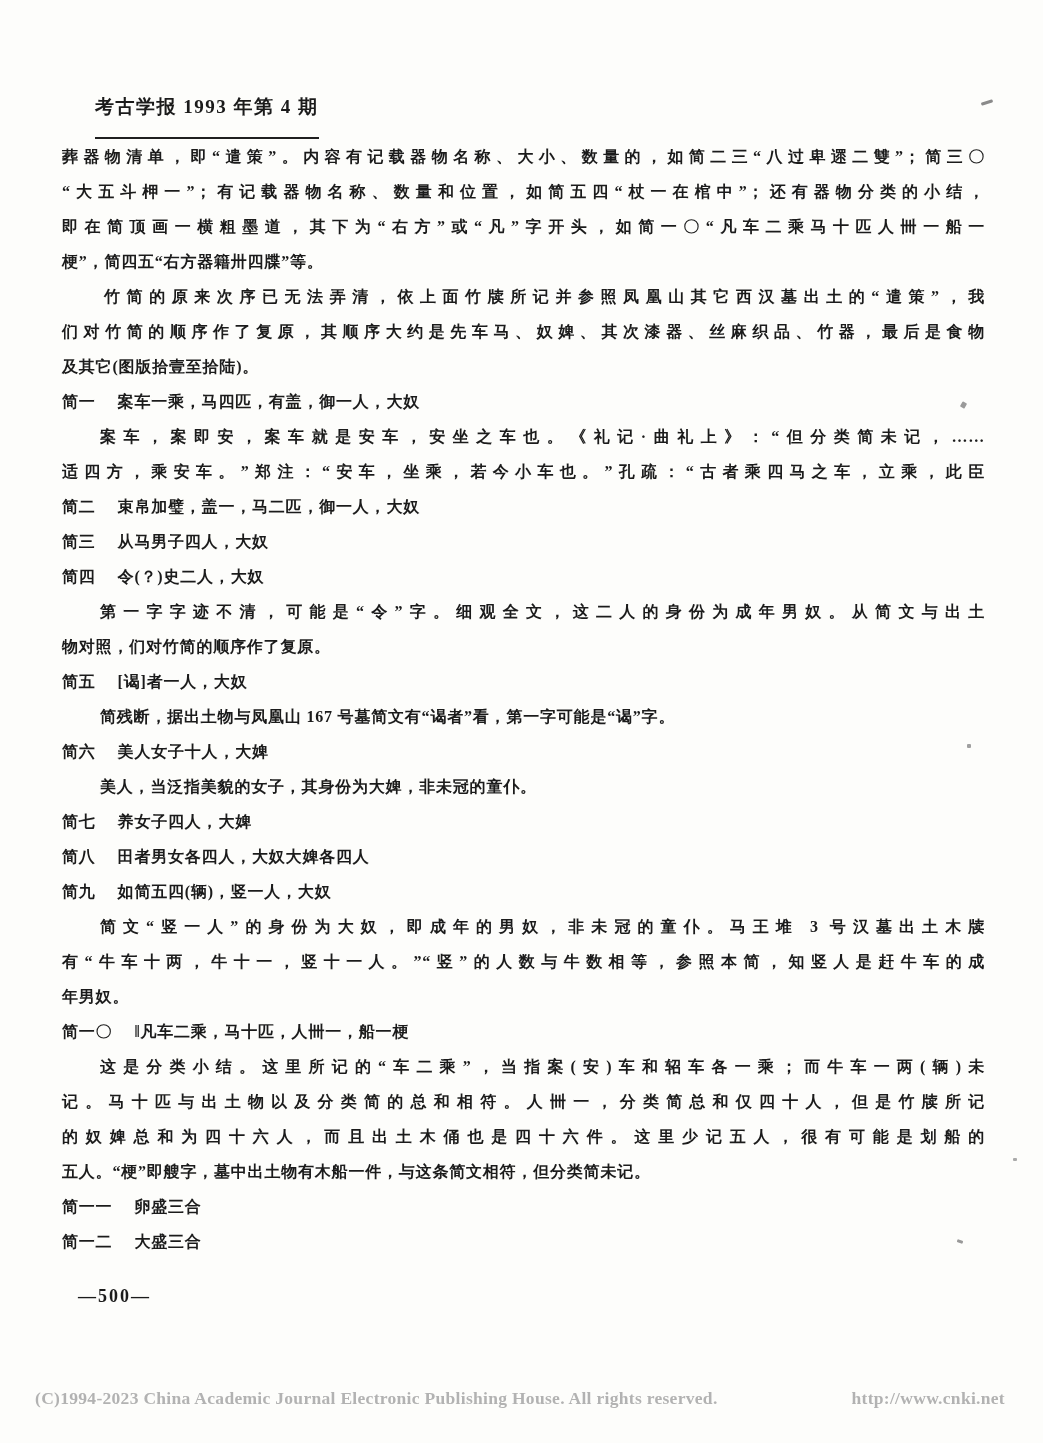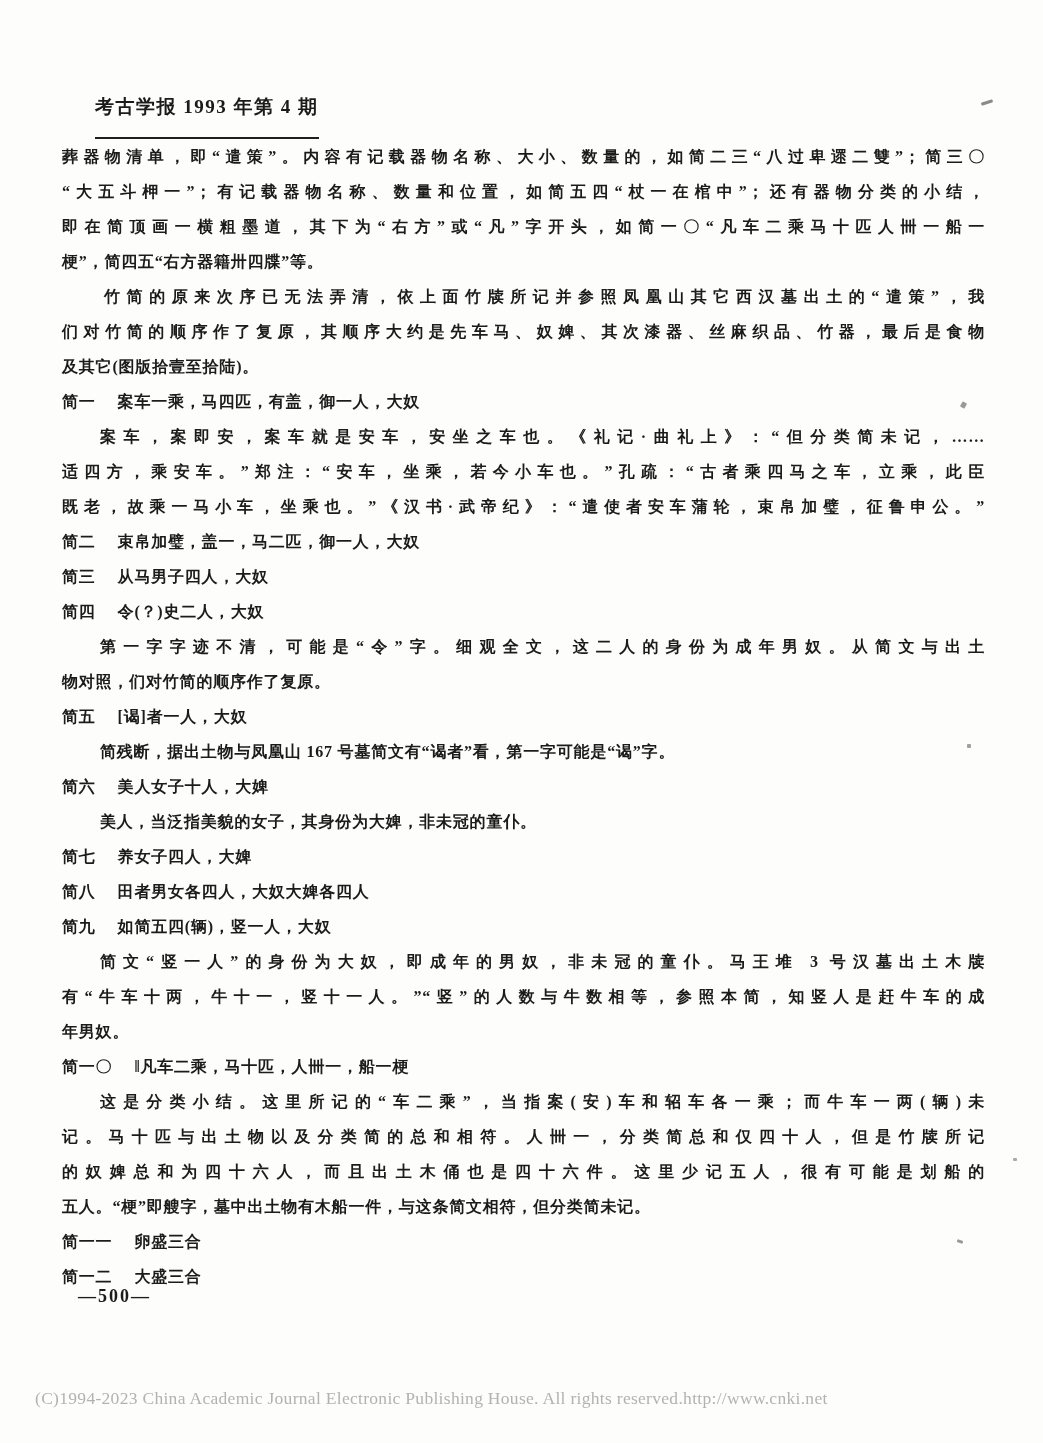--- a/index.html
+++ b/index.html
@@ -29,23 +29,23 @@
   .line.j{white-space:normal;text-align:justify;text-align-last:justify;}
   .line.para{text-indent:42px;}
   .line.note{text-indent:38px;}
   .line.entry .lbl{margin-right:22px;}
   .page-number{
     position:absolute;top:1286px;left:78px;
     font-size:18px;font-weight:700;letter-spacing:2px;
   }
   .footer{
     position:absolute;top:1388px;left:35px;width:970px;
-    display:flex;justify-content:flex-start;align-items:baseline;
+    display:flex;justify-content:space-between;align-items:baseline;
     color:#b2b2b2;font-size:17.5px;letter-spacing:0.3px;
-    font-weight:400;white-space:nowrap;
+    font-weight:700;white-space:nowrap;
   }
   
   .speck{position:absolute;background:#8a8a8a;border-radius:1px;}
   .speck.s1{top:101px;left:981px;width:12px;height:3px;transform:rotate(-18deg);}
   .speck.s2{top:402px;left:961px;width:5px;height:6px;transform:rotate(30deg);background:#9a9a9a;}
   .speck.s3{top:744px;left:967px;width:4px;height:4px;background:#a0a0a0;}
   .speck.s4{top:1240px;left:957px;width:6px;height:3px;transform:rotate(20deg);background:#999;}
   .speck.s5{top:1158px;left:1013px;width:4px;height:3px;background:#aaa;}
 </style>
 </head>
@@ -59,21 +59,20 @@
       <div class="line flush j">葬器物清单，即“遣策”。内容有记载器物名称、大小、数量的，如简二三“八过卑遝二雙”；简三〇</div>
       <div class="line flush j">“大五斗柙一”；有记载器物名称、数量和位置，如简五四“杖一在棺中”；还有器物分类的小结，</div>
       <div class="line flush j">即在简顶画一横粗墨道，其下为“右方”或“凡”字开头，如简一〇“凡车二乘马十匹人卌一船一</div>
       <div class="line flush">梗”，简四五“右方器籍卅四牒”等。</div>
       <div class="line para j">竹简的原来次序已无法弄清，依上面竹牍所记并参照凤凰山其它西汉墓出土的“遣策”，我</div>
       <div class="line flush j">们对竹简的顺序作了复原，其顺序大约是先车马、奴婢、其次漆器、丝麻织品、竹器，最后是食物</div>
       <div class="line flush">及其它(图版拾壹至拾陆)。</div>
       <div class="line entry"><span class="lbl">简一</span><span>案车一乘，马四匹，有盖，御一人，大奴</span></div>
       <div class="line note j">案车，案即安，案车就是安车，安坐之车也。《礼记·曲礼上》：“但分类简未记，……</div>
       <div class="line flush j">适四方，乘安车。”郑注：“安车，坐乘，若今小车也。”孔疏：“古者乘四马之车，立乘，此臣</div>
-      <div class="line flush j">既老，故乘一马小车，坐乘也。”《汉书·武帝纪》：“遣使者安车蒲轮，束帛加璧，征鲁申公。”</div>
       <div class="line entry"><span class="lbl">简二</span><span>束帛加璧，盖一，马二匹，御一人，大奴</span></div>
       <div class="line entry"><span class="lbl">简三</span><span>从马男子四人，大奴</span></div>
       <div class="line entry"><span class="lbl">简四</span><span>令(？)史二人，大奴</span></div>
       <div class="line note j">第一字字迹不清，可能是“令”字。细观全文，这二人的身份为成年男奴。从简文与出土</div>
       <div class="line flush">物对照，们对竹简的顺序作了复原。</div>
       <div class="line entry"><span class="lbl">简五</span><span>[谒]者一人，大奴</span></div>
       <div class="line note">简残断，据出土物与凤凰山 167 号墓简文有“谒者”看，第一字可能是“谒”字。</div>
       <div class="line entry"><span class="lbl">简六</span><span>美人女子十人，大婢</span></div>
       <div class="line note">美人，当泛指美貌的女子，其身份为大婢，非未冠的童仆。</div>
       <div class="line entry"><span class="lbl">简七</span><span>养女子四人，大婢</span></div>

